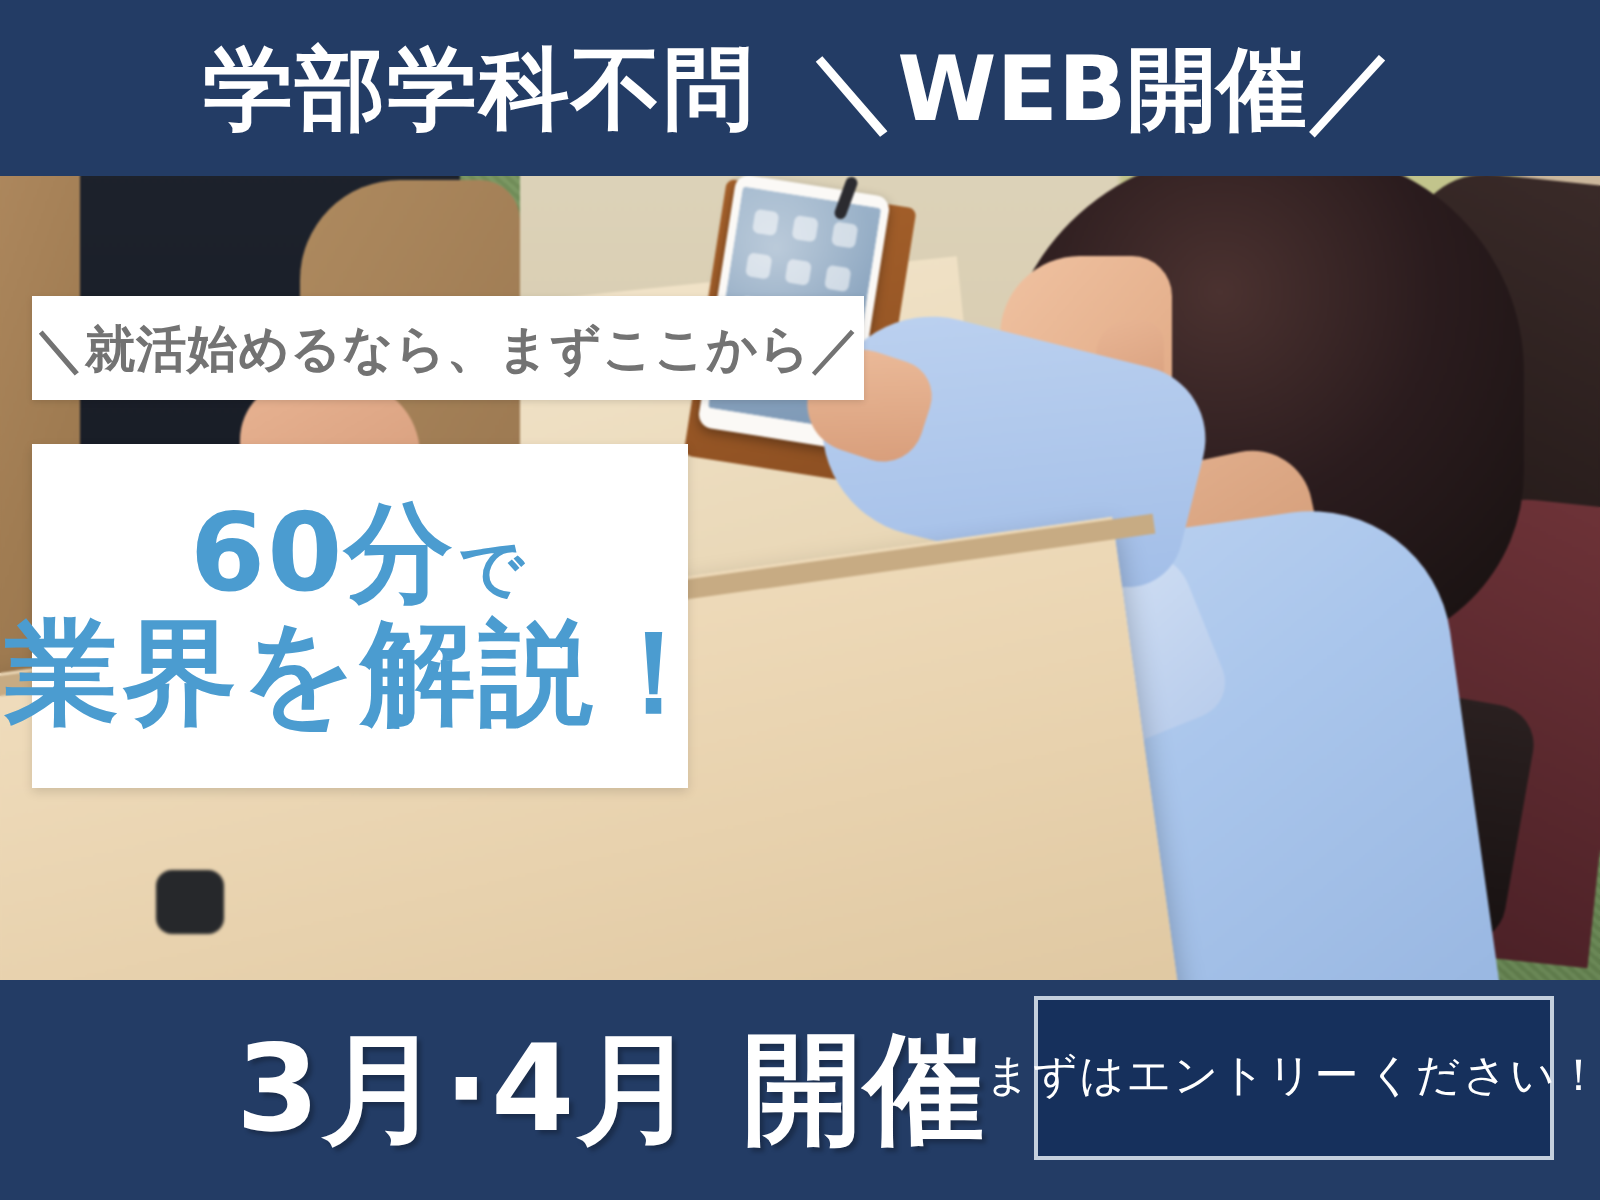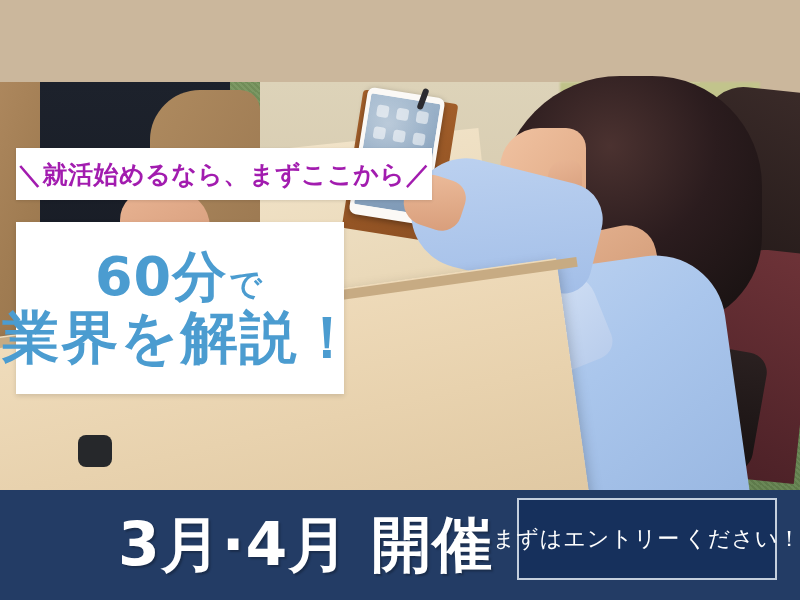--- a/index.html
+++ b/index.html
@@ -281,21 +281,21 @@
     left: 16px; top: 148px;
     width: 416px; height: 52px;
     background: #ffffff;
     display: flex;
     align-items: center;
     justify-content: center;
     z-index: 9;
     box-shadow: 0 1px 3px rgba(0,0,0,0.12);
   }
   .sub-band span {
-    color: #a21caf;
+    color: #737373;
     font-size: 25px;
     font-weight: 600;
     letter-spacing: 0.5px;
     white-space: nowrap;
   }
 
   
   .main-card {
     position: absolute;
     left: 16px; top: 222px;
@@ -417,20 +417,24 @@
     <div class="p-right-arm"></div>
     <div class="p-right-hand"></div>
 
     <div class="table-main"></div>
     <div class="table-edge"></div>
     <div class="table-leg"></div>
 
     <div class="photo-blur"></div>
   </div>
 
+  <div class="header-bar">
+    <span class="header-text">学部学科不問</span>
+    <span class="header-text web">＼WEB開催／</span>
+  </div>
 
   <div class="sub-band">
     <span>＼就活始めるなら、まずここから／</span>
   </div>
 
   <div class="main-card">
     <div class="headline-1">
       <span>60分</span>
       <span class="small-de">で</span>
     </div>

